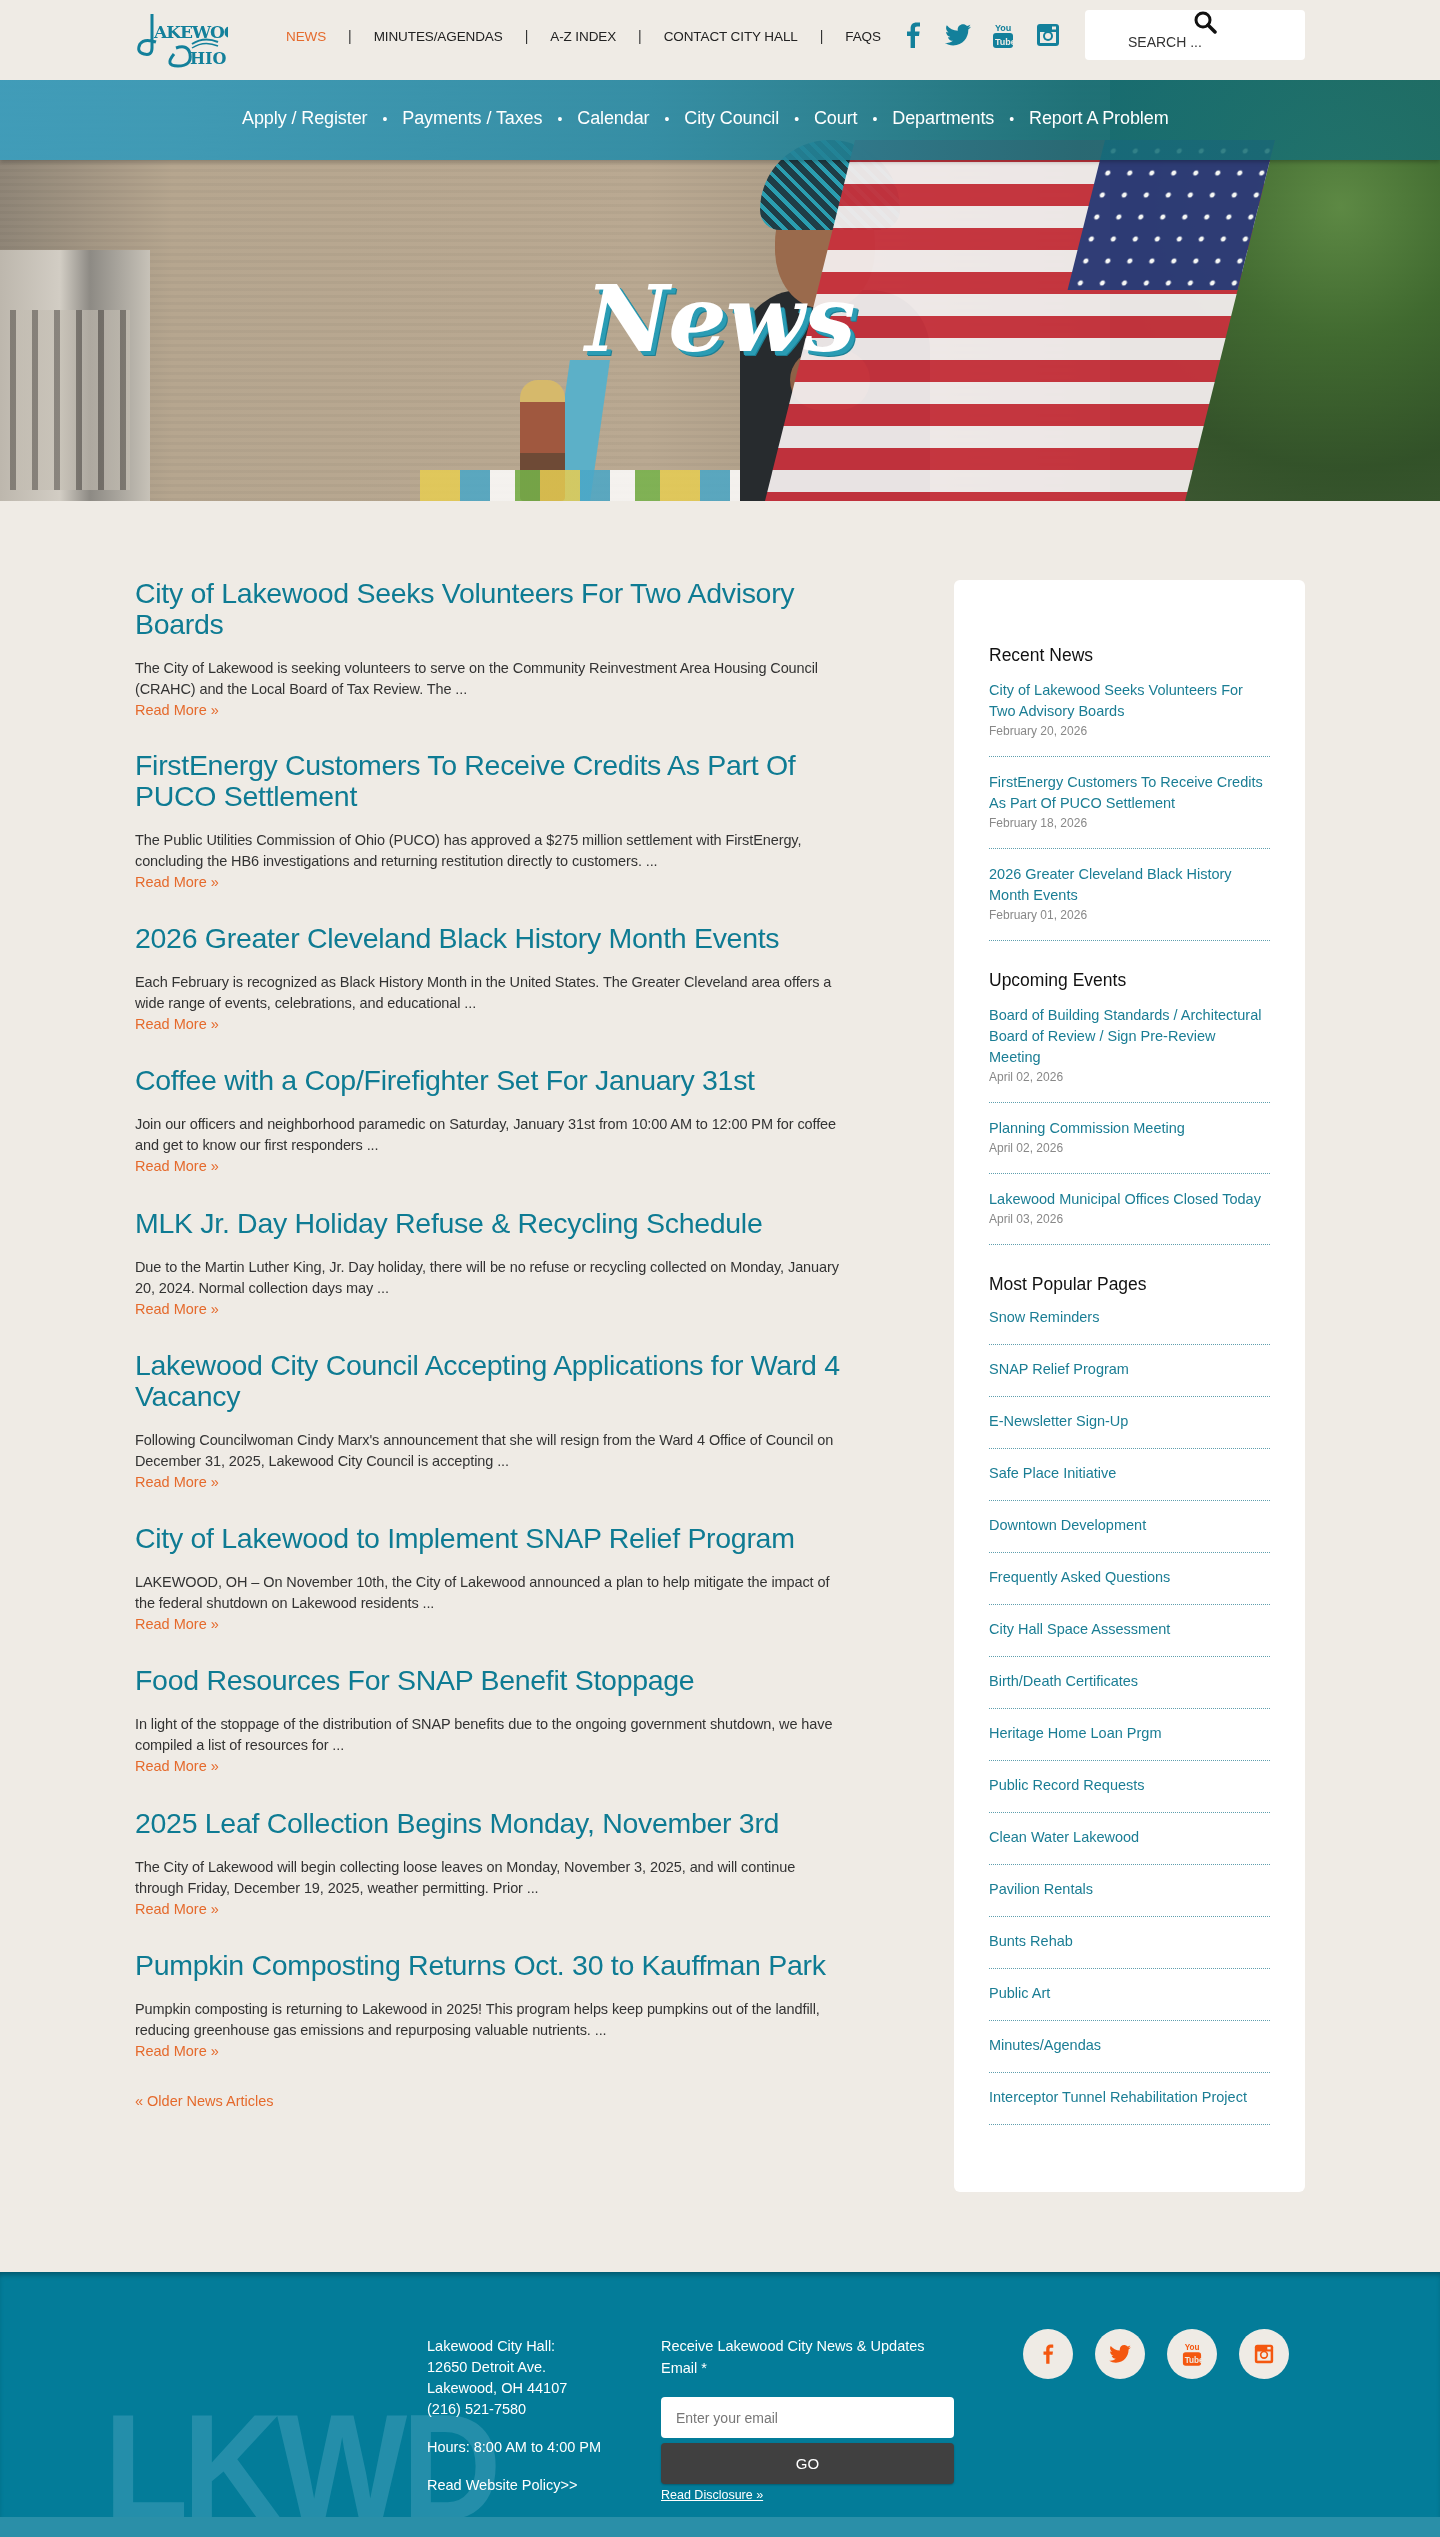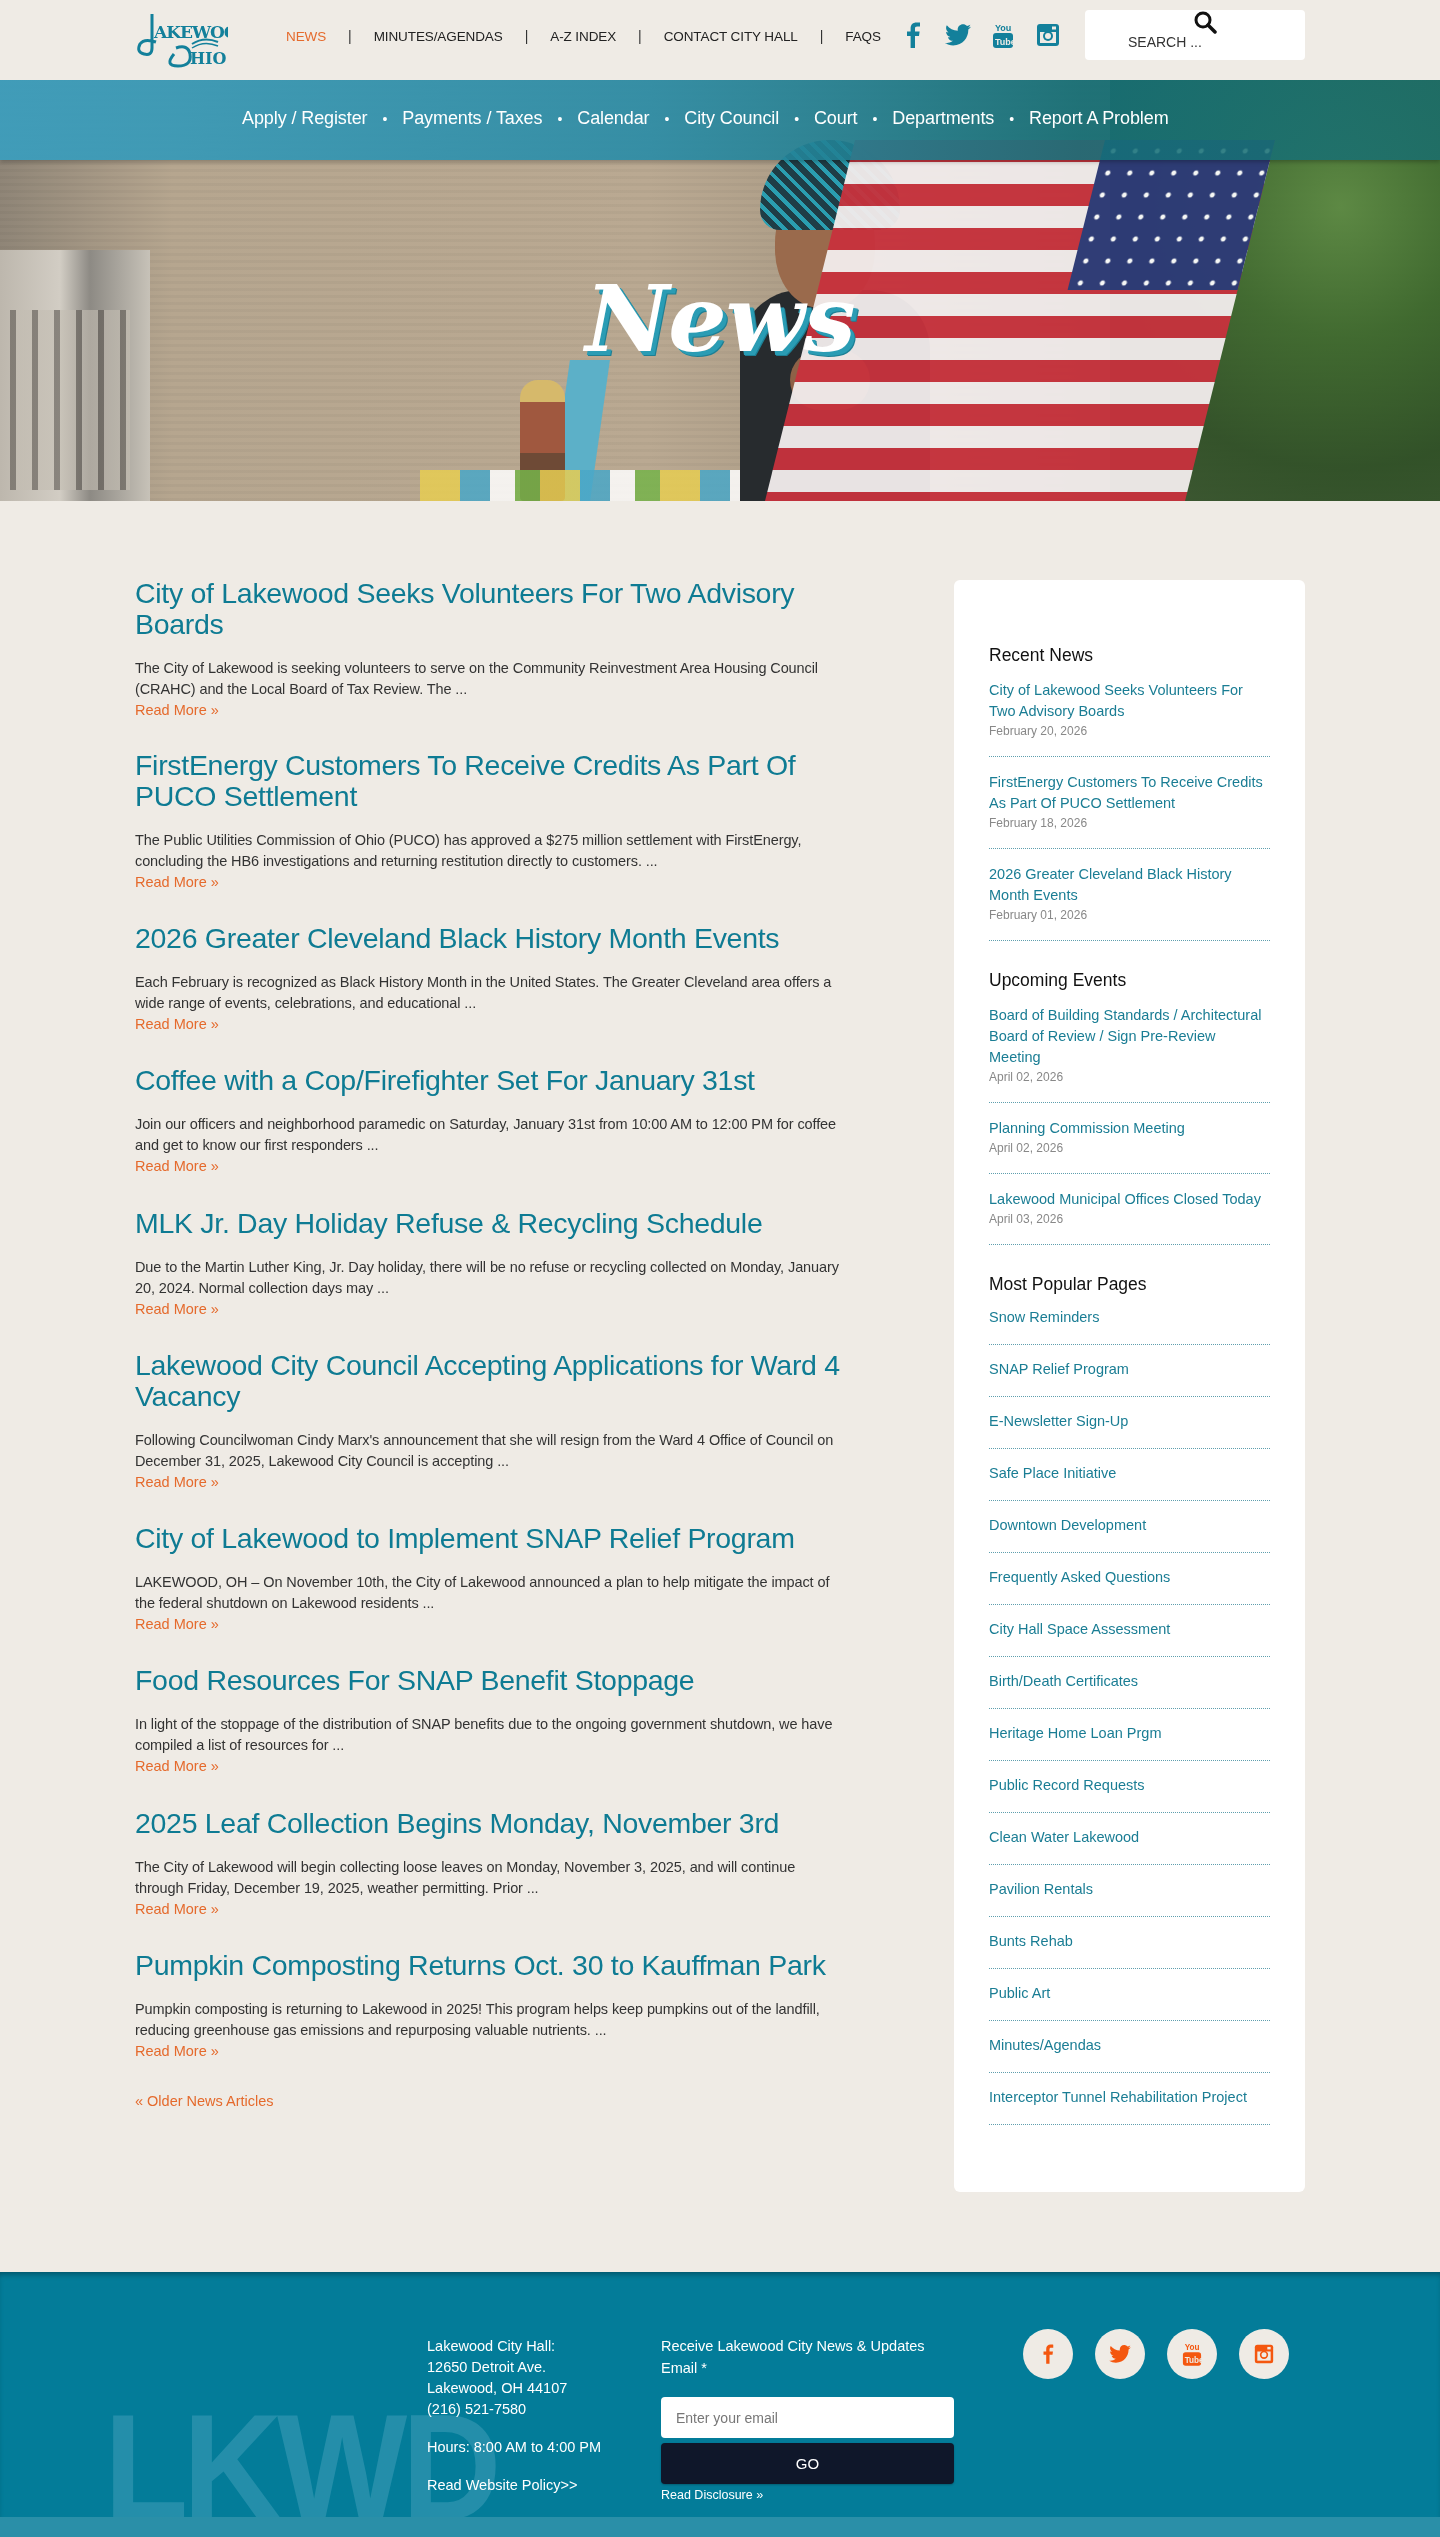--- a/index.html
+++ b/index.html
@@ -237,26 +237,26 @@
   .f-news input {
     display: block; width: 293px; height: 41px; margin-top: 18px;
     border: none; border-radius: 4px; padding-left: 15px;
     font-family: "Liberation Sans", sans-serif; font-size: 14px; color: #555;
     outline: none;
   }
   .f-news input::placeholder { color: #777; }
   .f-news .go {
     display: block; width: 293px; height: 41px; margin-top: 5px;
     border: none; border-radius: 4px;
-    background: #0f172a; color: #fff;
+    background: #404040; color: #fff;
     font-family: "Liberation Sans", sans-serif; font-size: 15px;
     cursor: pointer;
     box-shadow: 0 1px 2px rgba(0,0,0,0.25);
   }
-  .f-news .disclosure { display: block; margin-top: 4px; font-size: 12.5px; color: #fff; }
+  .f-news .disclosure { display: block; margin-top: 4px; font-size: 12.5px; color: #fff; text-decoration: underline; }
   .f-social {
     position: absolute; left: 1023px; top: 57px;
     display: flex; gap: 22px;
   }
   .f-social .circle {
     width: 50px; height: 50px; border-radius: 50%;
     background: #efebe5;
     display: flex; align-items: center; justify-content: center;
   }
 </style>

